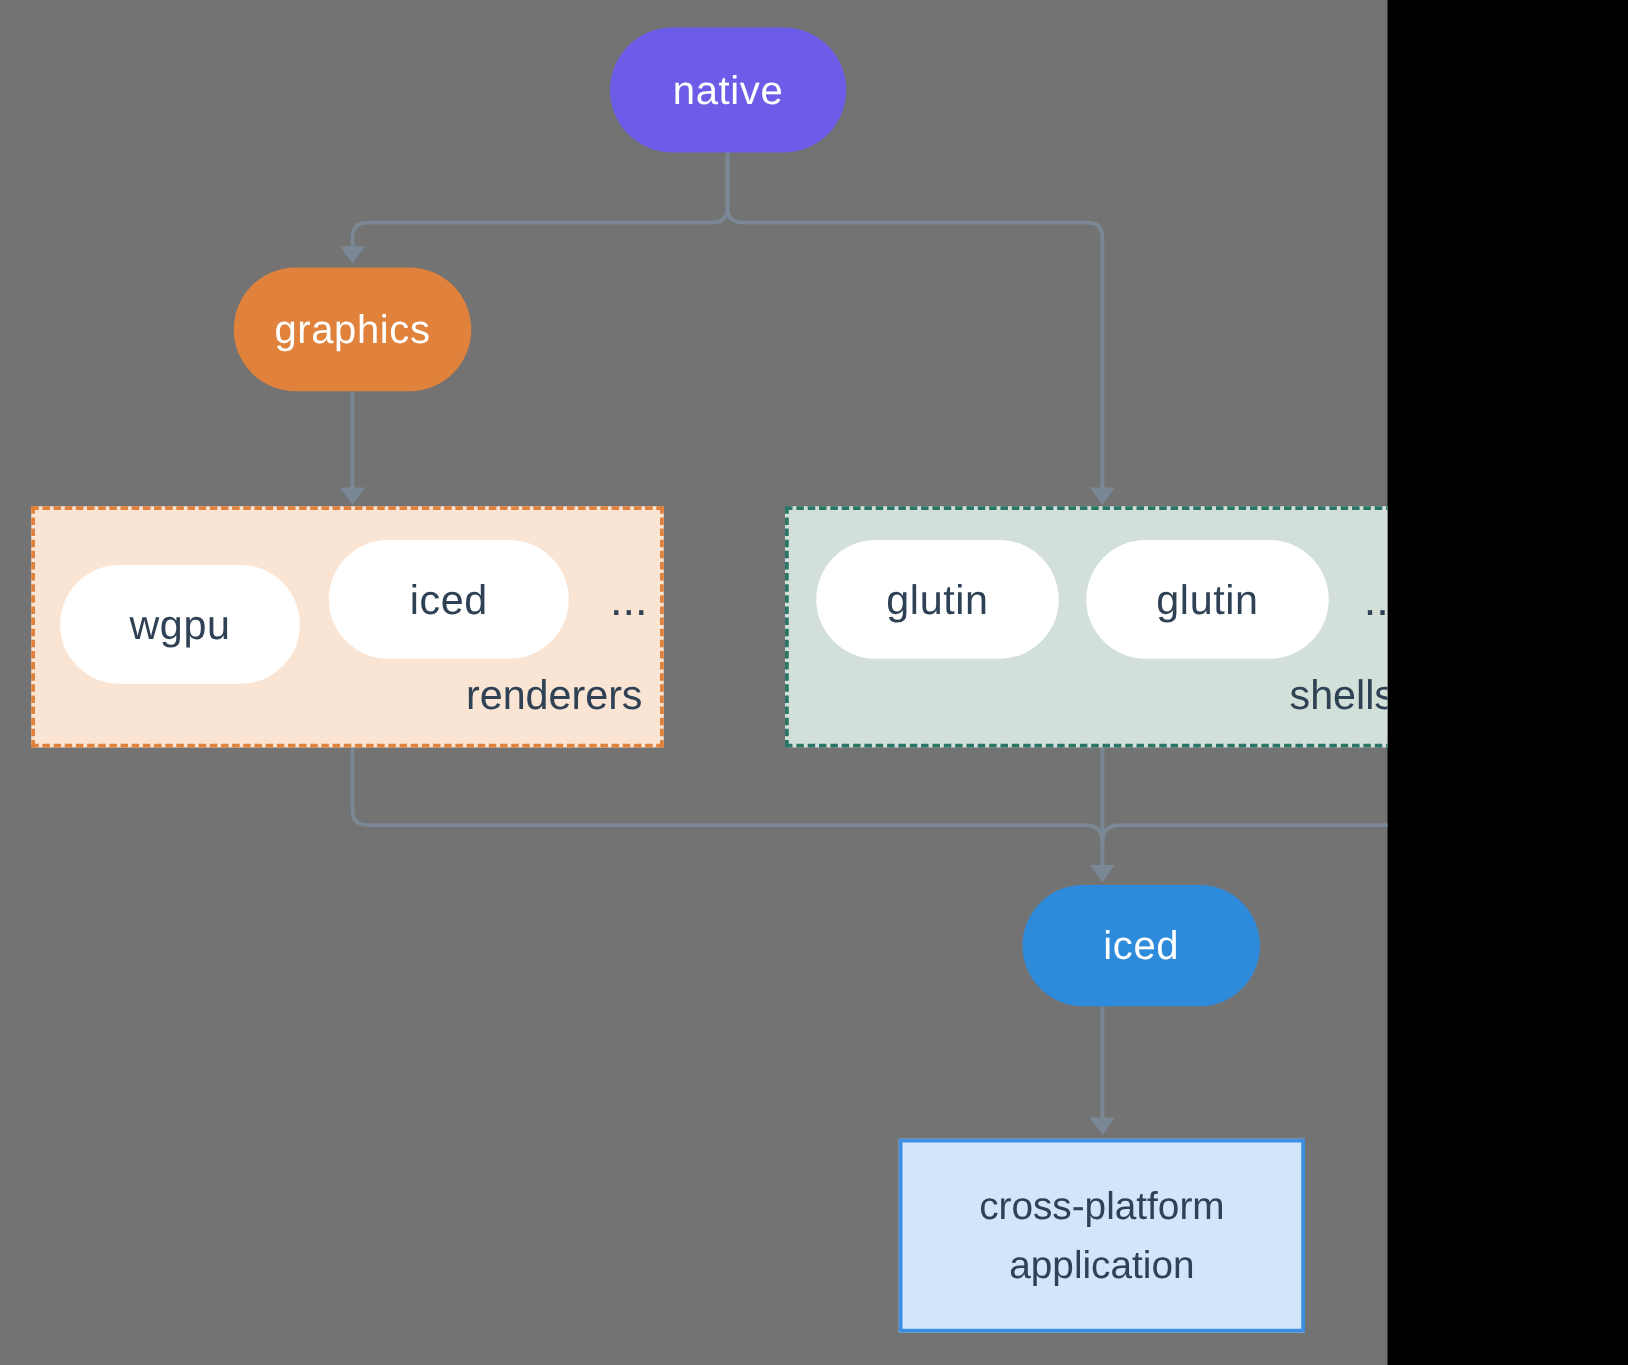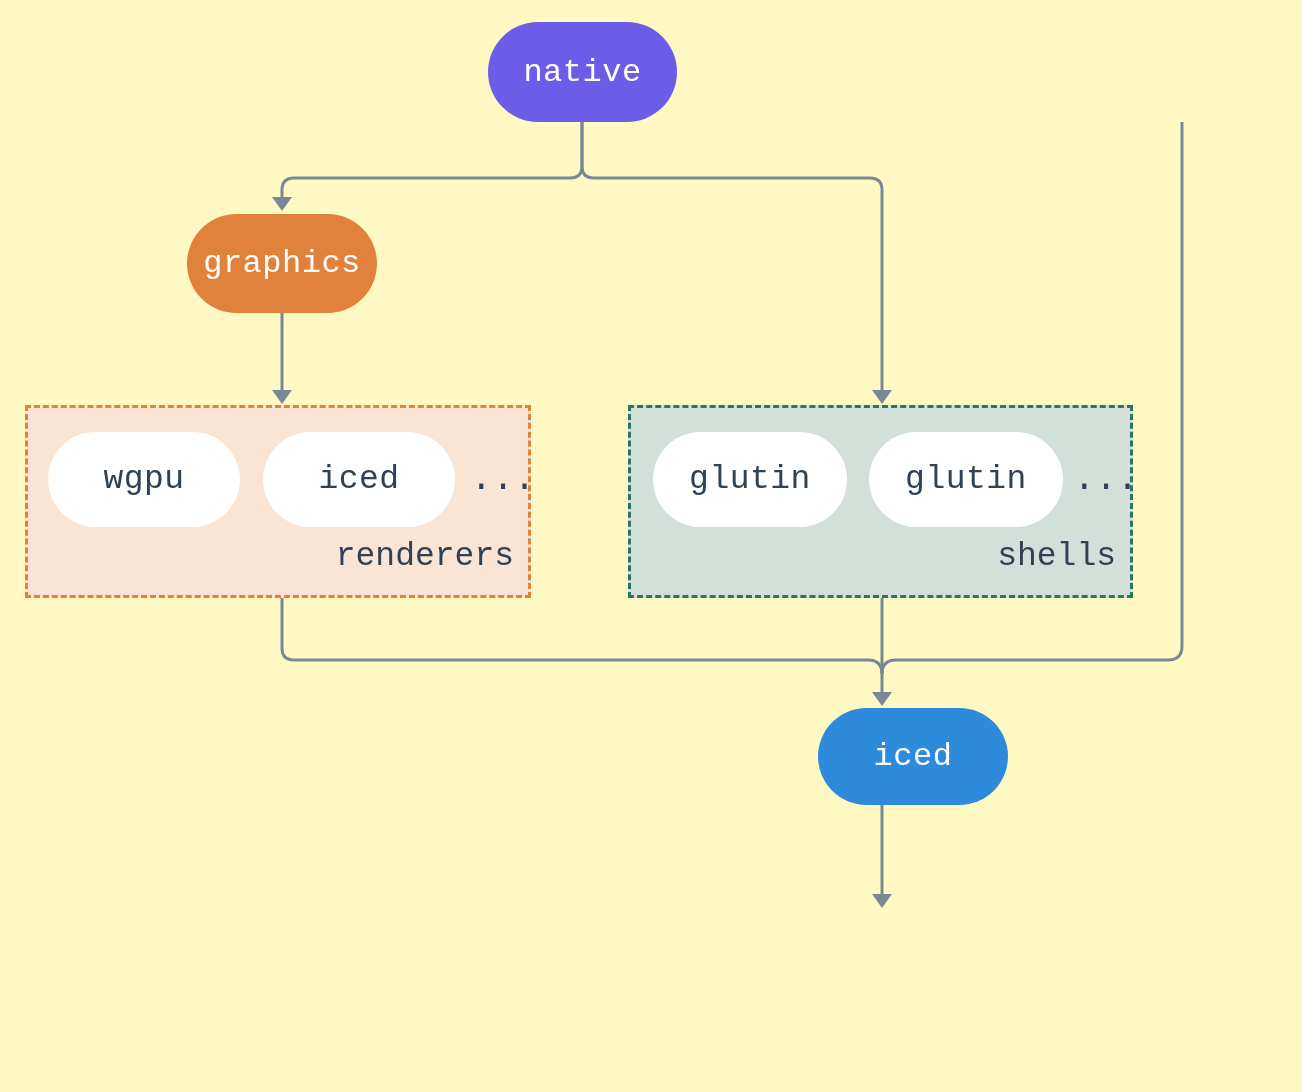--- a/index.html
+++ b/index.html
@@ -2,25 +2,25 @@
 <html><head>
 <meta charset="utf-8">
 <style>
   html, body {
     margin: 0;
     padding: 0;
     background: #000000;
   }
   #canvas {
     position: relative;
-    width: 1302px;
+    width: 1110px;
     height: 1092px;
-    background: #fef9c3;
+    background: #737373;
     overflow: hidden;
-    font-family: Liberation Mono, monospace;
+    font-family: Liberation Sans, sans-serif;
   }
   #connectors {
     position: absolute;
     left: 0; top: 0;
     width: 1302px; height: 1092px;
   }
   .edge {
     stroke: #7A8895;
     stroke-width: 3;
     fill: none;
@@ -54,21 +54,21 @@
     position: absolute;
     box-sizing: border-box;
     border: 3px dashed;
     width: 506px;
     height: 193px;
     top: 405px;
   }
   .group-renderers { left: 25px;  background: #FAE4D3; border-color: #E0813C; }
   .group-shells    { left: 628px; background: #D3E0DA; border-color: #2A7566; width: 505px; }
   .group .inner-pill { top: 24px; width: 192px; height: 95px; }
-  .pill-wgpu   { left: 20px; }
+  .pill-wgpu   { left: 20px; margin-top: 20px; }
   .pill-glow   { left: 235px; }
   .pill-winit  { left: 22px; width: 194px !important; }
   .pill-glutin { left: 238px; width: 194px !important; }
   .group-ellipsis {
     position: absolute;
     left: 440px;
     top: 24px;
     width: 70px;
     height: 95px;
     display: flex;
@@ -152,14 +152,17 @@
       <span>glutin</span>
     </div>
     <div class="group-ellipsis">...</div>
     <div class="group-label">shells</div>
   </div>
 
   <div class="pill blue node-iced">
     <span>iced</span>
   </div>
 
+  <div class="app-box">
+    <span>cross-platform application</span>
+  </div>
 
 </div>
 
 </body></html>

